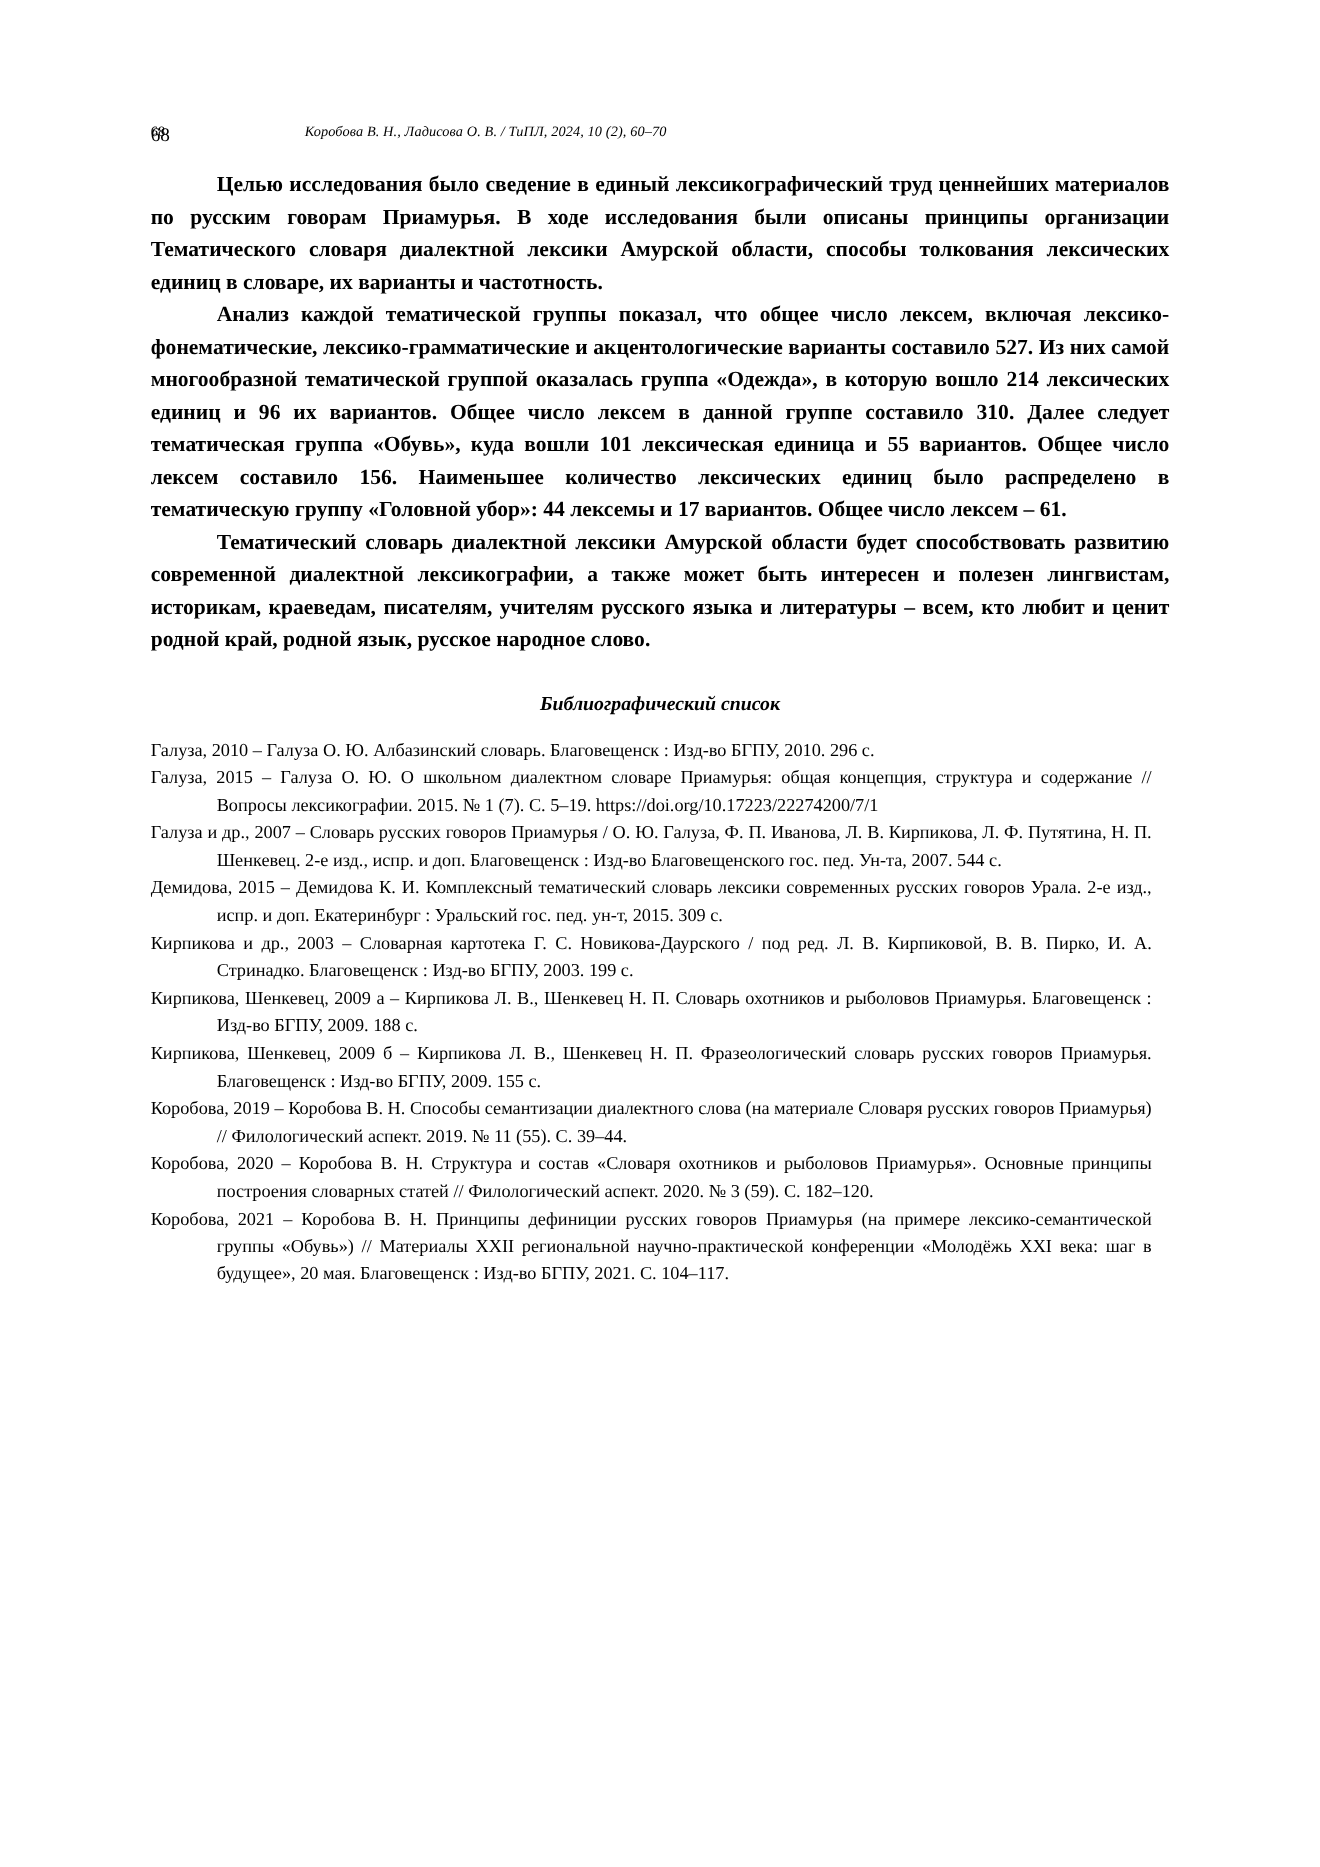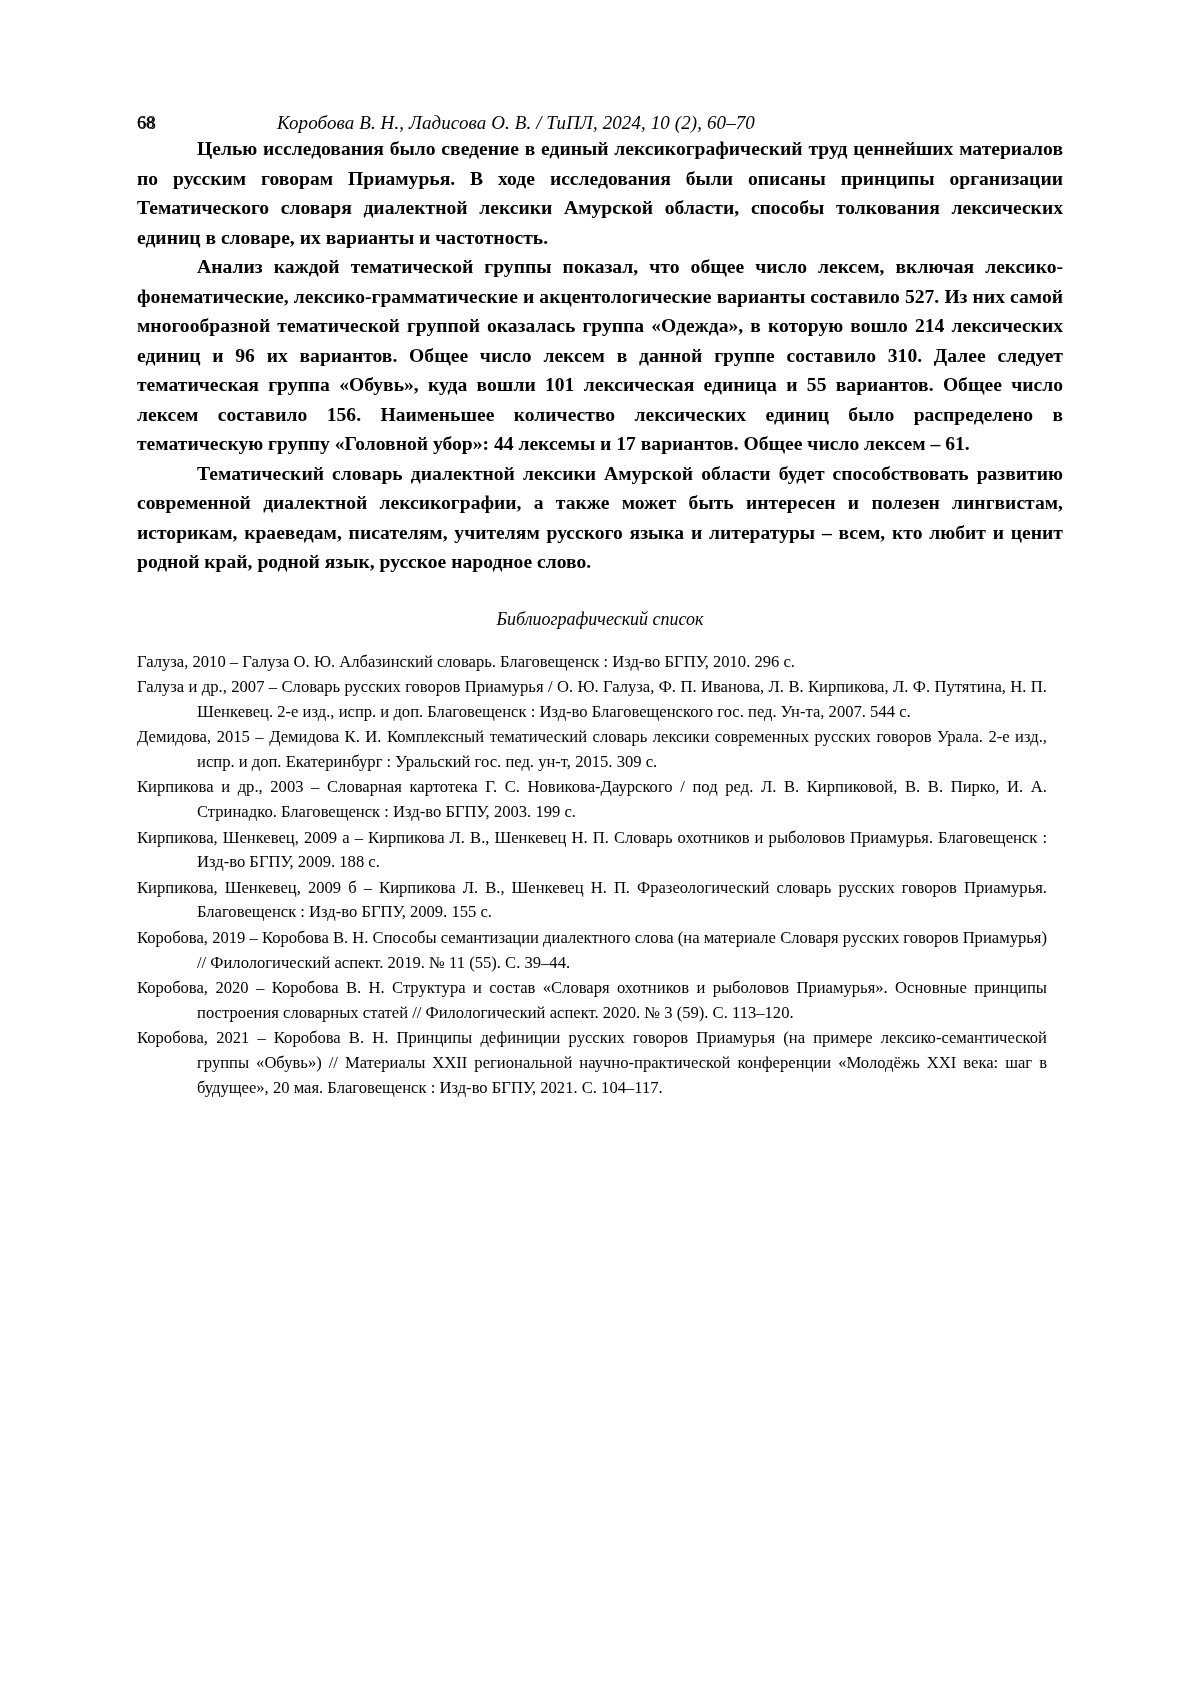--- a/index.html
+++ b/index.html
@@ -17,21 +17,22 @@
   .page {
     position: relative;
     width: 1200px;
     height: 1697px;
     box-sizing: border-box;
     padding: 112px 137px 60px 137px;
   }
   .running-head {
     display: flex;
     align-items: baseline;
-    font-size: 19px;
+    font-size: 13px;
+    margin-bottom: 26px;
     letter-spacing: 0.1px;
   }
   .running-head .folio {
     width: 0;
     flex: 0 0 auto;
     margin-right: 0;
   }
   .running-head .rh-text {
     margin-left: 140px;
     font-style: italic;
@@ -41,21 +42,21 @@
     margin: 0;
     text-indent: 60px;
     text-align: justify;
     font-size: 19.6px;
     line-height: 29.5px;
     hyphens: manual;
     font-weight: bold;
   }
   .bib-title {
     text-align: center;
-    font-weight: normal;
+    font-weight: bold;
     font-style: italic;
     font-size: 18px;
     margin-top: 32px;
     margin-bottom: 20px;
   }
   .bib-list {
     font-size: 16.6px;
     line-height: 24.6px;
   }
   .bib-item {
@@ -79,25 +80,26 @@
   <div class="body-text">
     <p>Целью исследования было сведение в единый лексикографический труд ценнейших материалов по русским говорам Приамурья. В ходе исследования были описаны принципы организации Тематического словаря диалектной лексики Амурской области, способы толкования лексических единиц в словаре, их варианты и частотность.</p>
     <p>Анализ каждой тематической группы показал, что общее число лексем, включая лексико-фонематические, лексико-грамматические и акцентологические варианты составило 527. Из них самой многообразной тематической группой оказалась группа «Одежда», в которую вошло 214 лексических единиц и 96 их вариантов. Общее число лексем в данной группе составило 310. Далее следует тематическая группа «Обувь», куда вошли 101 лексическая единица и 55 вариантов. Общее число лексем составило 156. Наименьшее количество лексических единиц было распределено в тематическую группу «Головной убор»: 44 лексемы и 17 вариантов. Общее число лексем – 61.</p>
     <p>Тематический словарь диалектной лексики Амурской области будет способствовать развитию современной диалектной лексикографии, а также может быть интересен и полезен лингвистам, историкам, краеведам, писателям, учителям русского языка и литературы – всем, кто любит и ценит родной край, родной язык, русское народное слово.</p>
   </div>
 
   <div class="bib-title">Библиографический список</div>
 
   <div class="bib-list">
     <p class="bib-item">Галуза, 2010 – Галуза О. Ю. Албазинский словарь. Благовещенск : Изд-во БГПУ, 2010. 296 с.</p>
+    <p class="bib-item">Галуза, 2015 – Галуза О. Ю. О школьном диалектном словаре Приамурья: общая концепция, структура и содержание // Вопросы лексикографии. 2015. № 1 (7). С. 5–19. https://doi.org/10.17223/22274200/7/1</p>
     <p class="bib-item">Галуза и др., 2007 – Словарь русских говоров Приамурья / О. Ю. Галуза, Ф. П. Иванова, Л. В. Кирпикова, Л. Ф. Путятина, Н. П. Шенкевец. 2-е изд., испр. и доп. Благовещенск : Изд-во Благовещенского гос. пед. Ун-та, 2007. 544 с.</p>
     <p class="bib-item">Демидова, 2015 – Демидова К. И. Комплексный тематический словарь лексики современных русских говоров Урала. 2-е изд., испр. и доп. Екатеринбург : Уральский гос. пед. ун-т, 2015. 309 с.</p>
     <p class="bib-item">Кирпикова и др., 2003 – Словарная картотека Г. С. Новикова-Даурского / под ред. Л. В. Кирпиковой, В. В. Пирко, И. А. Стринадко. Благовещенск : Изд-во БГПУ, 2003. 199 с.</p>
     <p class="bib-item">Кирпикова, Шенкевец, 2009 а – Кирпикова Л. В., Шенкевец Н. П. Словарь охотников и рыболовов Приамурья. Благовещенск : Изд-во БГПУ, 2009. 188 с.</p>
     <p class="bib-item">Кирпикова, Шенкевец, 2009 б – Кирпикова Л. В., Шенкевец Н. П. Фразеологический словарь русских говоров Приамурья. Благовещенск : Изд-во БГПУ, 2009. 155 с.</p>
     <p class="bib-item">Коробова, 2019 – Коробова В. Н. Способы семантизации диалектного слова (на материале Словаря русских говоров Приамурья) // Филологический аспект. 2019. № 11 (55). С. 39–44.</p>
-    <p class="bib-item">Коробова, 2020 – Коробова В. Н. Структура и состав «Словаря охотников и рыболовов Приамурья». Основные принципы построения словарных статей // Филологический аспект. 2020. № 3 (59). С. 113–120.</p>
+    <p class="bib-item">Коробова, 2020 – Коробова В. Н. Структура и состав «Словаря охотников и рыболовов Приамурья». Основные принципы построения словарных статей // Филологический аспект. 2020. № 3 (59). С. 182–120.</p>
     <p class="bib-item">Коробова, 2021 – Коробова В. Н. Принципы дефиниции русских говоров Приамурья (на примере лексико-семантической группы «Обувь») // Материалы XXII региональной научно-практической конференции «Молодёжь XXI века: шаг в будущее», 20 мая. Благовещенск : Изд-во БГПУ, 2021. С. 104–117.</p>
   </div>
 
   <div style="position:absolute; left:137px; top:112px; font-size:17.5px;">68</div>
 
 </div>
 
 </body></html>

